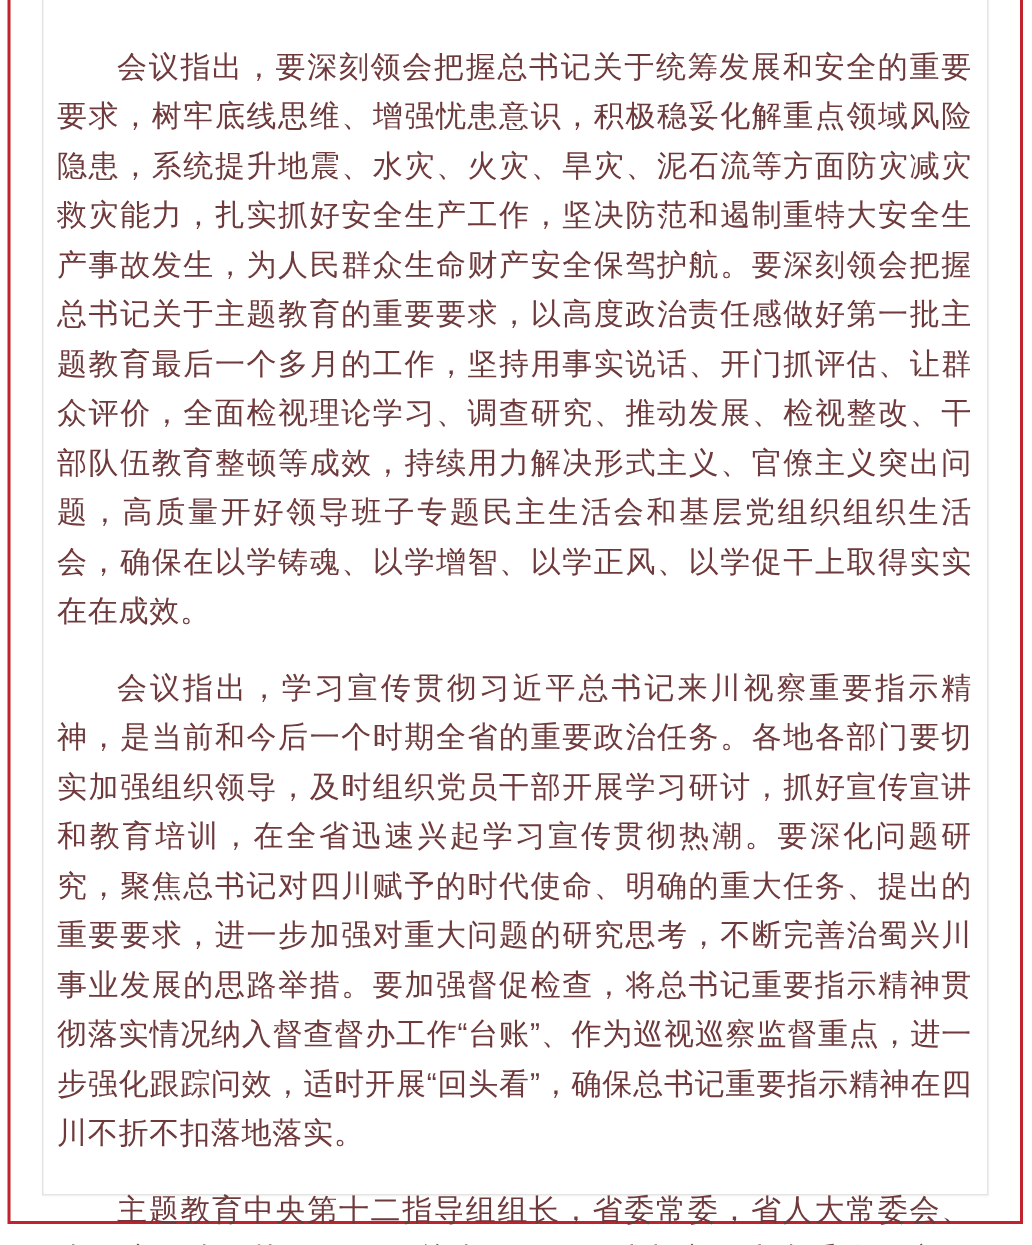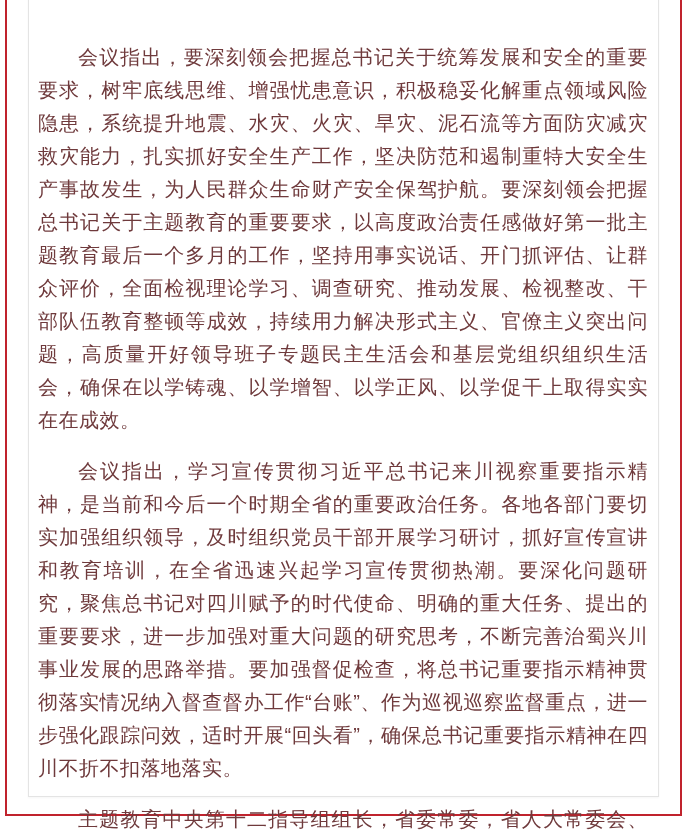--- a/index.html
+++ b/index.html
@@ -41,21 +41,21 @@
   .article {
     box-sizing: border-box;
     padding: 42px 10px 0 9px;
     color: var(--text-color, #6f3a3c);
     font-size: 20px;
     line-height: 33px;
     text-align: justify;
     letter-spacing: 0.5px;
   }
   .article p {
-    margin: 12px 0 18px 0;
+    margin: 0 0 18px 0;
     text-indent: 2em;
   }
 </style>
 </head>
 <body style="--page-bg: #ffffff; --frame-color: #c0232d; --card-border: #e4e4e4; --text-color: #6f3a3c;">
 
 <div class="red-frame"></div>
 
 <div class="content-card">
   <div class="article">

